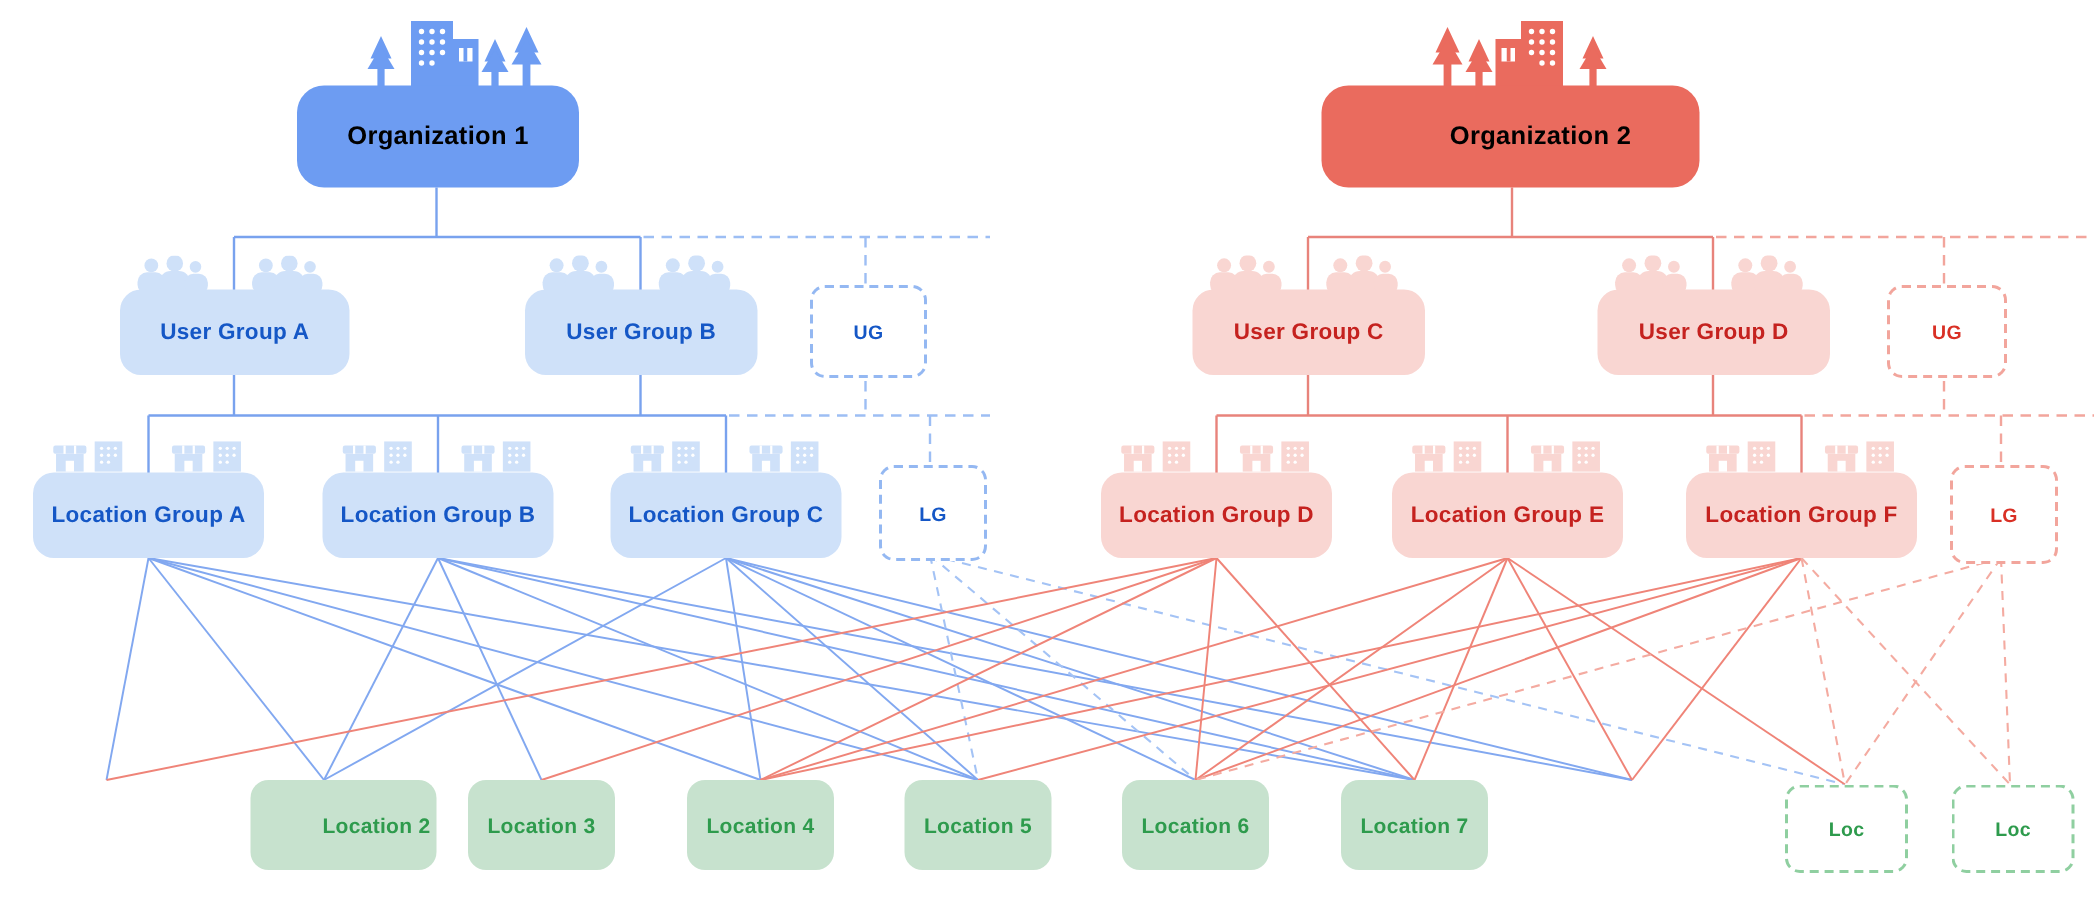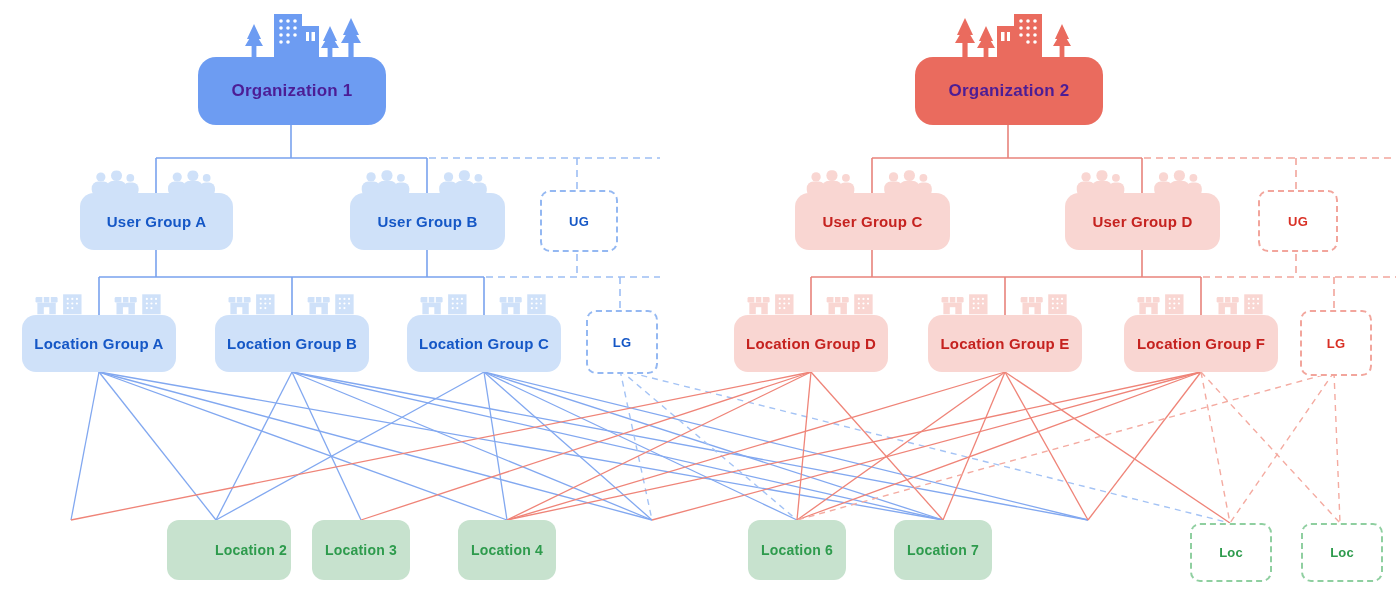--- a/index.html
+++ b/index.html
@@ -1,21 +1,21 @@
 <!DOCTYPE html>
 <html><head>
 <meta charset="utf-8">
 <style>
   html,body{margin:0;padding:0;background:#ffffff;}
   #canvas{position:relative;width:1400px;height:610px;background:#fff;overflow:hidden;
           font-family:"Liberation Sans","DejaVu Sans",sans-serif;}
   #wires{position:absolute;left:0;top:0;z-index:0;}
   .node{position:absolute;z-index:2;display:flex;align-items:center;justify-content:center;
         font-weight:700;letter-spacing:.2px;border-radius:14px;text-align:center;}
-  .org{background:#6D9CF2;color:#4c1d95;font-size:17px;border-radius:18px;}
+  .org{background:#6D9CF2;color:#000000;font-size:17px;border-radius:18px;}
   .org.red{background:#EA6B5E;}
   .grp{background:#CFE1F9;color:#1557C6;font-size:15px;}
   .grp.red{background:#F9D6D2;color:#C5221F;}
   .loc{background:#C7E2CE;color:#2E9B4D;font-size:14px;border-radius:12px;}
   .ghost{background:#ffffff;border:2px dashed #94B8F2;color:#1557C6;font-size:13px;border-radius:10px;}
   .ghost.red{border-color:#F2A59C;color:#D93025;}
   .ghost.green{border-color:#8FCFA0;color:#2E9B4D;}
   .icon{position:absolute;z-index:1;}
   .icon svg{display:block;width:100%;height:100%;}
   .blue-fill{color:#CFE1F9;fill:#CFE1F9;}
@@ -238,39 +238,40 @@
         <use href="#sym-shops"></use>
       </svg>
     </div>
   <div class="icon" style="left:1132px;top:292px;width:138px;height:23px;">
     <svg viewBox="0 0 150 24" class="red-fill">
         <use href="#sym-shops"></use>
       </svg>
     </div>
 
   <div class="node org" style="left:198px;top:57px;width:188px;height:68px;">Organization 1</div>
-  <div class="node org red" style="left:915px;top:57px;width:188px;height:68px;">Organization 2</div>
+  <div class="node org red" style="left:881px;top:57px;width:212px;height:68px;padding-left:40px;">Organization 2</div>
 
   <div class="node grp" style="left:80px;top:193px;width:153px;height:57px;">User Group A</div>
   <div class="node grp" style="left:350px;top:193px;width:155px;height:57px;">User Group B</div>
   <div class="node ghost" style="left:540px;top:190px;width:74px;height:58px;">UG</div>
   <div class="node grp red" style="left:795px;top:193px;width:155px;height:57px;text-align:center;">User Group C</div>
   <div class="node grp red" style="left:1065px;top:193px;width:155px;height:57px;">User Group D</div>
   <div class="node ghost red" style="left:1258px;top:190px;width:76px;height:58px;">UG</div>
 
   <div class="node grp" style="left:22px;top:315px;width:154px;height:57px;">Location Group A</div>
   <div class="node grp" style="left:215px;top:315px;width:154px;height:57px;">Location Group B</div>
   <div class="node grp" style="left:407px;top:315px;width:154px;height:57px;">Location Group C</div>
   <div class="node ghost" style="left:586px;top:310px;width:68px;height:60px;">LG</div>
   <div class="node grp red" style="left:734px;top:315px;width:154px;height:57px;">Location Group D</div>
   <div class="node grp red" style="left:928px;top:315px;width:154px;height:57px;">Location Group E</div>
   <div class="node grp red" style="left:1124px;top:315px;width:154px;height:57px;">Location Group F</div>
   <div class="node ghost red" style="left:1300px;top:310px;width:68px;height:62px;">LG</div>
 
   <div class="node loc" style="left:167px;top:520px;width:80px;height:60px;padding-left:44px;">Location 2</div>
   <div class="node loc" style="left:312px;top:520px;width:98px;height:60px;">Location 3</div>
   <div class="node loc" style="left:458px;top:520px;width:98px;height:60px;">Location 4</div>
+  <div class="node loc" style="left:603px;top:520px;width:98px;height:60px;">Location 5</div>
   <div class="node loc" style="left:748px;top:520px;width:98px;height:60px;">Location 6</div>
   <div class="node loc" style="left:894px;top:520px;width:98px;height:60px;">Location 7</div>
   <div class="node ghost green" style="left:1190px;top:523px;width:78px;height:55px;">Loc</div>
   <div class="node ghost green" style="left:1301px;top:523px;width:78px;height:55px;">Loc</div>
 
 </div>
 
 </body></html>

